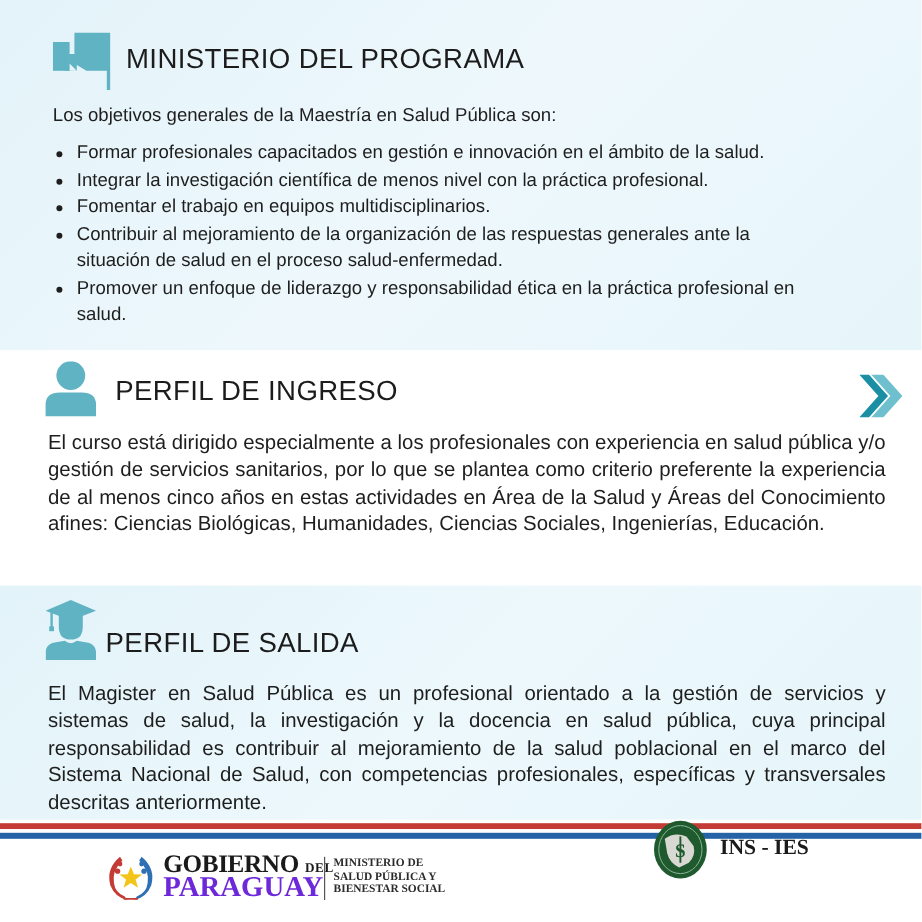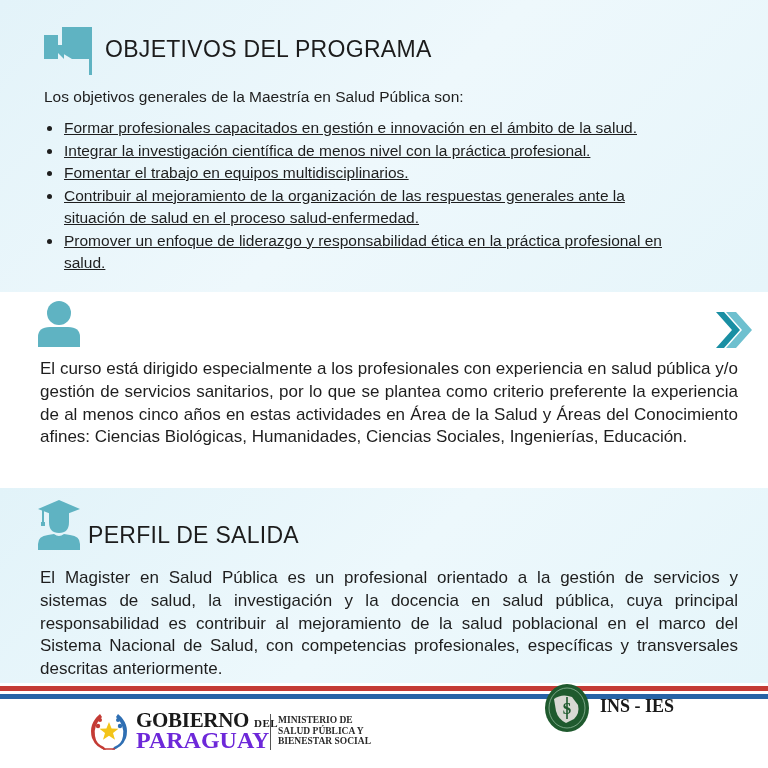--- a/index.html
+++ b/index.html
@@ -21,21 +21,21 @@
 
   .sec-title {
     position: absolute; font-size: 23px; font-weight: 400; letter-spacing: 0.3px; color: #1c1c1c;
     white-space: nowrap;
   }
   .icon { position: absolute; }
 
   .intro { position: absolute; left: 44px; top: 88px; font-size: 15.5px; color: #1e1e1e; white-space: nowrap; }
 
   .bullets { position: absolute; left: 44px; top: 117px; width: 720px; list-style: none; }
-  .bullets li { position: relative; padding-left: 20px; font-size: 15.5px; line-height: 22.5px; color: #1e1e1e; text-decoration: underline; }
+  .bullets li { position: relative; padding-left: 20px; font-size: 15.5px; line-height: 22.5px; color: #1e1e1e; }
   .bullets li::before {
     content: ""; position: absolute; left: 3px; top: 9px; width: 5px; height: 5px; border-radius: 50%; background: #1e1e1e;
   }
 
   .para {
     position: absolute; left: 40px; width: 698px; font-size: 17px; line-height: 22.8px;
     text-align: justify; color: #1e1e1e;
   }
 
   .flag-stripes { position: absolute; left: 0; top: 684px; width: 768px; height: 16px; }
@@ -72,38 +72,39 @@
 </head>
 <body>
 
 <section class="section-objetivos">
   <svg class="icon" style="left:44px; top:27px;" width="48" height="48" viewBox="0 0 48 48">
     <rect x="0" y="8" width="14" height="24" fill="#5fb3c2"></rect>
     <path d="M18 0 H48 V48 H45 V32 H28 L18 26 Z" fill="#5fb3c2"></path>
     <path d="M10 18 H20 V32 H10 Z" fill="#5fb3c2"></path>
     <path d="M14 26 L20 32 H14 Z" fill="#e7f5fa"></path>
   </svg>
-  <h1 class="sec-title" style="left:105px; top:36px;">OBJETIVOS DEL PROGRAMA</h1>
+  <h1 class="sec-title" style="left:105px; top:36px;">MINISTERIO DEL PROGRAMA</h1>
 
   <p class="intro">Los objetivos generales de la Maestría en Salud Pública son:</p>
 
   <ul class="bullets">
     <li>Formar profesionales capacitados en gestión e innovación en el ámbito de la salud.</li>
     <li>Integrar la investigación científica de menos nivel con la práctica profesional.</li>
     <li>Fomentar el trabajo en equipos multidisciplinarios.</li>
     <li style="width:640px;">Contribuir al mejoramiento de la organización de las respuestas generales ante la situación de salud en el proceso salud-enfermedad.</li>
     <li style="width:640px;">Promover un enfoque de liderazgo y responsabilidad ética en la práctica profesional en salud.</li>
   </ul>
 </section>
 
 <section class="section-ingreso">
   <svg class="icon" style="left:36px; top:9px;" width="46" height="46" viewBox="0 0 46 46">
     <circle cx="23" cy="12" r="12" fill="#5fb3c2"></circle>
     <path d="M2 46 V36 Q2 26 14 26 H32 Q44 26 44 36 V46 Z" fill="#5fb3c2"></path>
   </svg>
+  <h2 class="sec-title" style="left:96px; top:20px;">PERFIL DE INGRESO</h2>
 
   <svg class="icon" style="left:716px; top:20px;" width="44" height="36" viewBox="0 0 44 36">
     <path d="M20 0 L36 18 L20 36 H10 L26 18 L10 0 Z" fill="#6ec0cf"></path>
     <path d="M4 0 L20 18 L4 36 H-4 L12 18 L-4 0 Z" fill="#1a8fa3" transform="translate(4,0)"></path>
   </svg>
 
   <p class="para" style="top:66px;">El curso está dirigido especialmente a los profesionales con experiencia en salud pública y/o gestión de servicios sanitarios, por lo que se plantea como criterio preferente la experiencia de al menos cinco años en estas actividades en Área de la Salud y Áreas del Conocimiento afines: Ciencias Biológicas, Humanidades, Ciencias Sociales, Ingenierías, Educación.</p>
 </section>
 
 <section class="section-salida">

